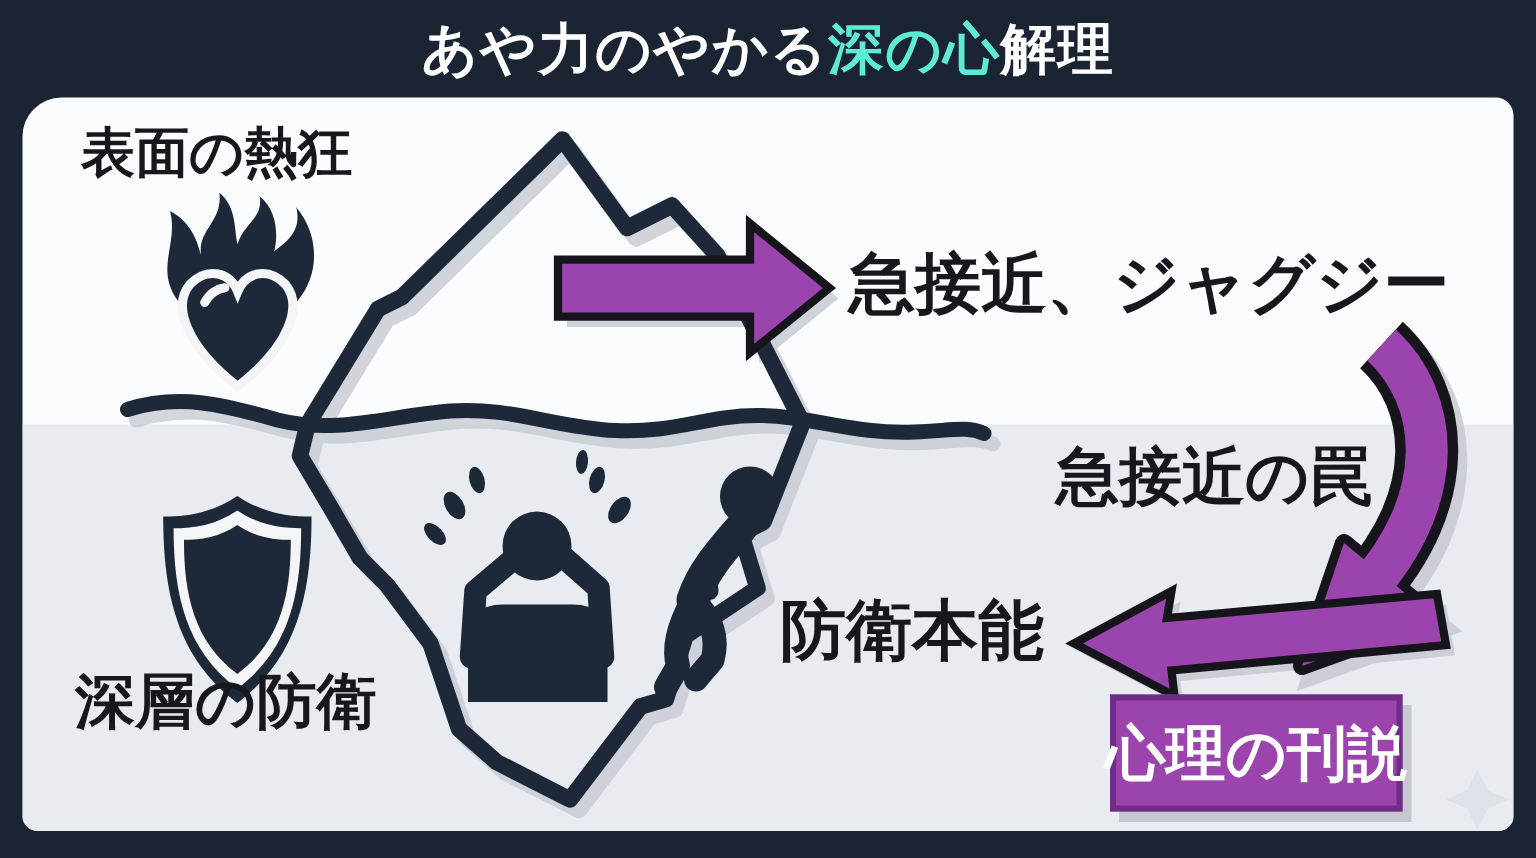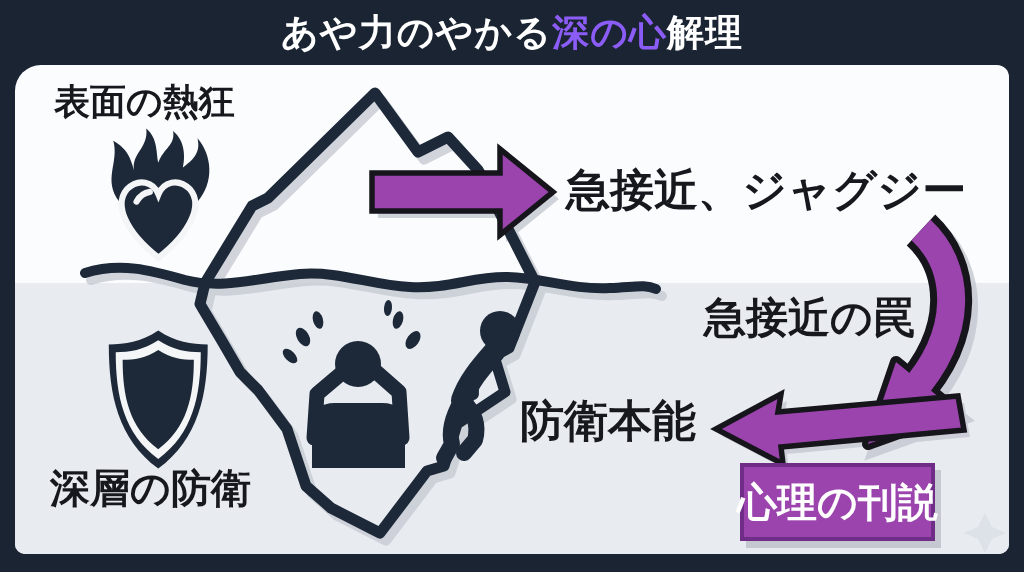--- a/index.html
+++ b/index.html
@@ -17,27 +17,27 @@
     background:#e8ebf0;
   }
   .title-bar{
     position:absolute;left:0;top:0;width:1024px;height:65px;
     display:flex;align-items:center;justify-content:center;
   }
   .title-bar .t{
     font-size:37px;font-weight:bold;letter-spacing:1px;color:#ffffff;
     white-space:nowrap;
   }
-  .title-bar .t .accent{color:#8b5cf6;}
+  .title-bar .t .accent{color:#5eead4;}
   .label{
     position:absolute;font-weight:bold;color:#16181d;white-space:nowrap;
     line-height:1.1;
   }
   .lbl-surface{left:54px;top:82px;font-size:36px;}
-  .lbl-deep{left:50px;top:466px;font-size:40px;text-align:right;}
+  .lbl-deep{left:50px;top:446px;font-size:40px;text-align:right;}
   .lbl-approach{left:566px;top:166px;font-size:44px;}
   .lbl-trap{left:704px;top:295px;font-size:42px;}
   .lbl-instinct{left:520px;top:397px;font-size:44px;}
   .purple-box{
     position:absolute;left:740px;top:463px;width:195px;height:78px;
     background:#9c44ad;border:4px solid #6f2d88;box-sizing:border-box;
     display:flex;align-items:center;justify-content:center;
     box-shadow:6px 7px 0 rgba(178,182,192,.65);
   }
   .purple-box .bt{color:#ffffff;font-size:40px;font-weight:bold;white-space:nowrap;}

